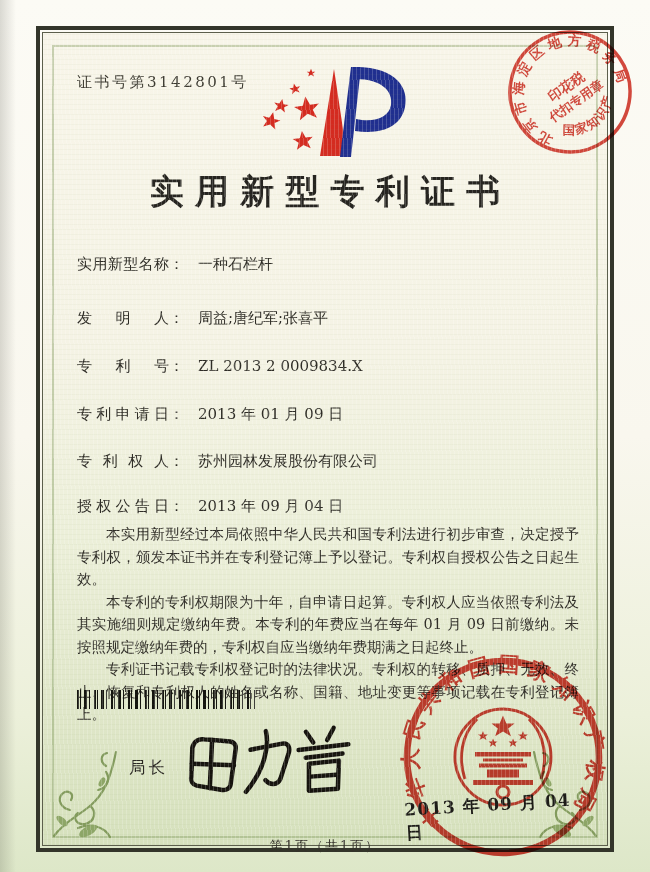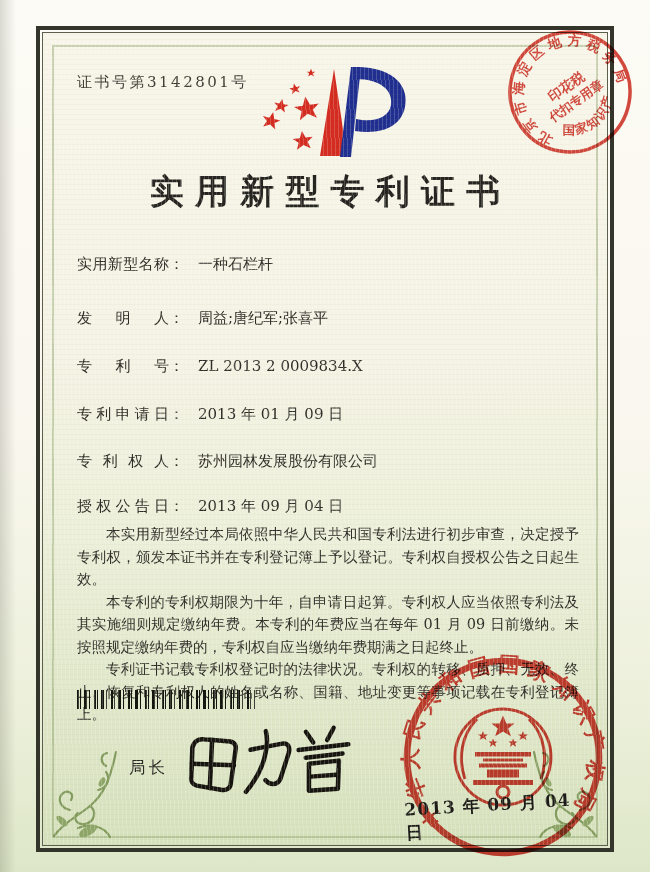--- a/index.html
+++ b/index.html
@@ -209,16 +209,17 @@
             <circle cx="0" cy="35" r="6" fill="none" stroke="var(--seal_red,#d03024)" stroke-width="3"></circle>
           </g>
           <defs>
             <path id="emblemStar" d="M0,-10 L2.9,-3.1 10,-3.1 4.5,1.2 6.9,8.1 0,3.9 -6.9,8.1 -4.5,1.2 -10,-3.1 -2.9,-3.1 Z"></path>
           </defs>
         </g>
       </svg>
 
       <div class="seal-date">2013 年 09 月 04 日</div>
 
+      <div class="footer">第1页（共1页）</div>
 
     </div>
   </div>
 </div>
 
 </body></html>

